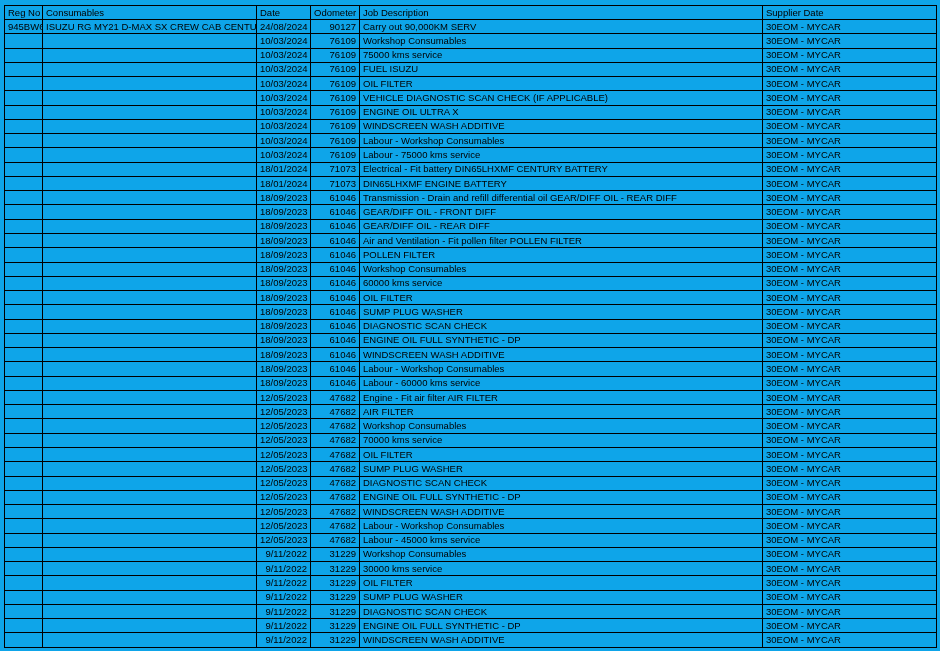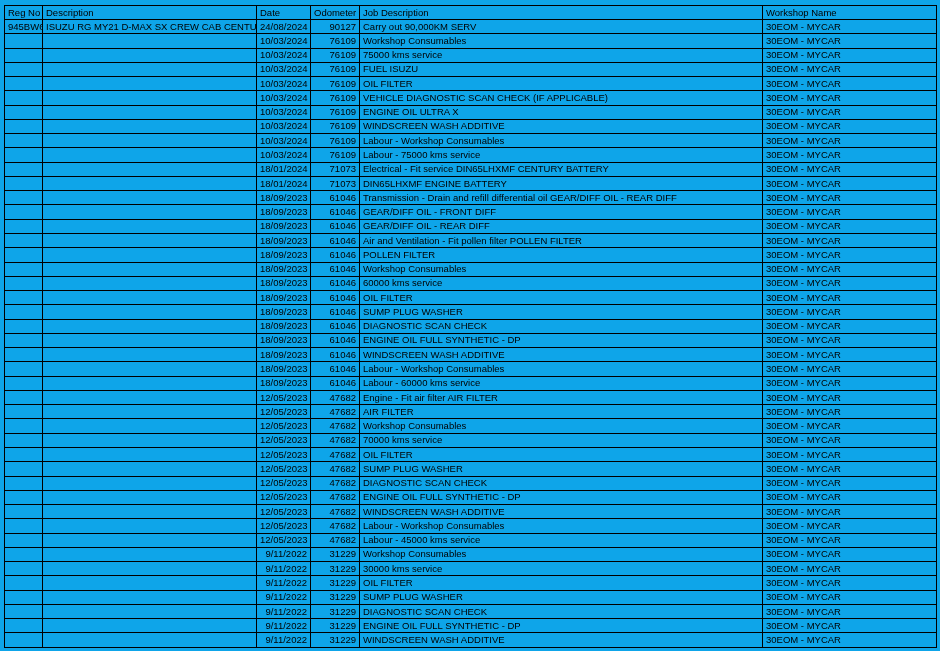--- a/index.html
+++ b/index.html
@@ -47,25 +47,25 @@
       <col class="c-reg">
         <col class="c-desc">
         <col class="c-date">
       <col class="c-odo">
         <col class="c-job">
         <col class="c-sup">
     </colgroup>
     <thead>
       <tr>
         <th>Reg No</th>
-        <th>Description</th>
+        <th>Consumables</th>
         <th>Date</th>
         <th>Odometer</th>
         <th>Job Description</th>
-        <th>Workshop Name</th>
+        <th>Supplier Date</th>
       </tr>
     </thead>
     <tbody id="rows">
         <tr>
           <td>945BW6</td>
           <td>ISUZU RG MY21 D-MAX SX CREW CAB CENTURY</td>
           <td class="num">24/08/2024</td>
           <td class="num">90127</td>
           <td>Carry out 90,000KM SERV</td>
           <td>30EOM - MYCAR</td>
@@ -140,21 +140,21 @@
           <td class="num">10/03/2024</td>
           <td class="num">76109</td>
           <td>Labour - 75000 kms service</td>
           <td>30EOM - MYCAR</td>
         </tr>
         <tr>
           <td></td>
           <td></td>
           <td class="num">18/01/2024</td>
           <td class="num">71073</td>
-          <td>Electrical - Fit service DIN65LHXMF CENTURY BATTERY</td>
+          <td>Electrical - Fit battery DIN65LHXMF CENTURY BATTERY</td>
           <td>30EOM - MYCAR</td>
         </tr>
         <tr>
           <td></td>
           <td></td>
           <td class="num">18/01/2024</td>
           <td class="num">71073</td>
           <td>DIN65LHXMF ENGINE BATTERY</td>
           <td>30EOM - MYCAR</td>
         </tr>

